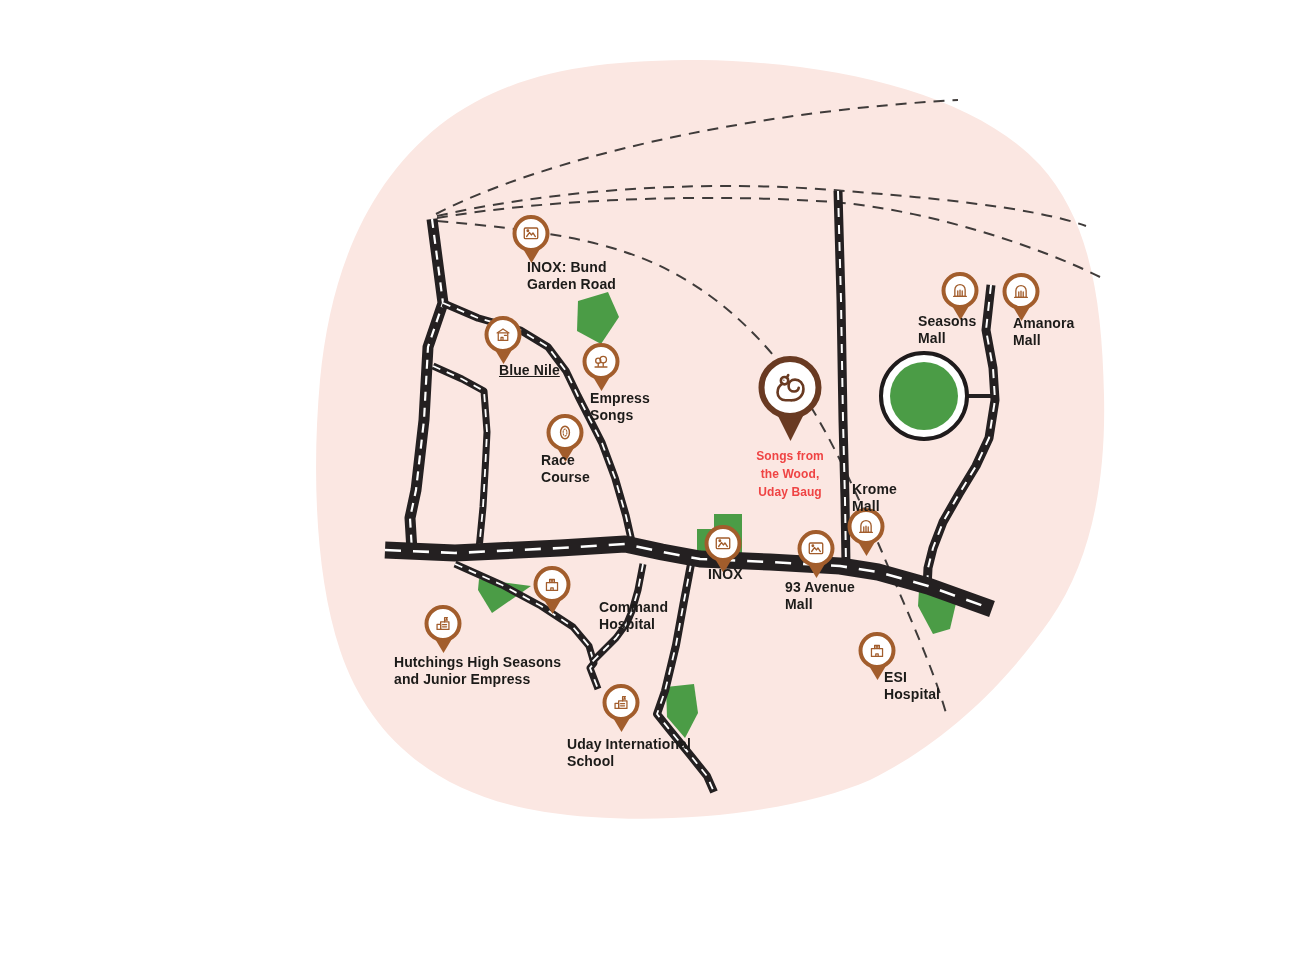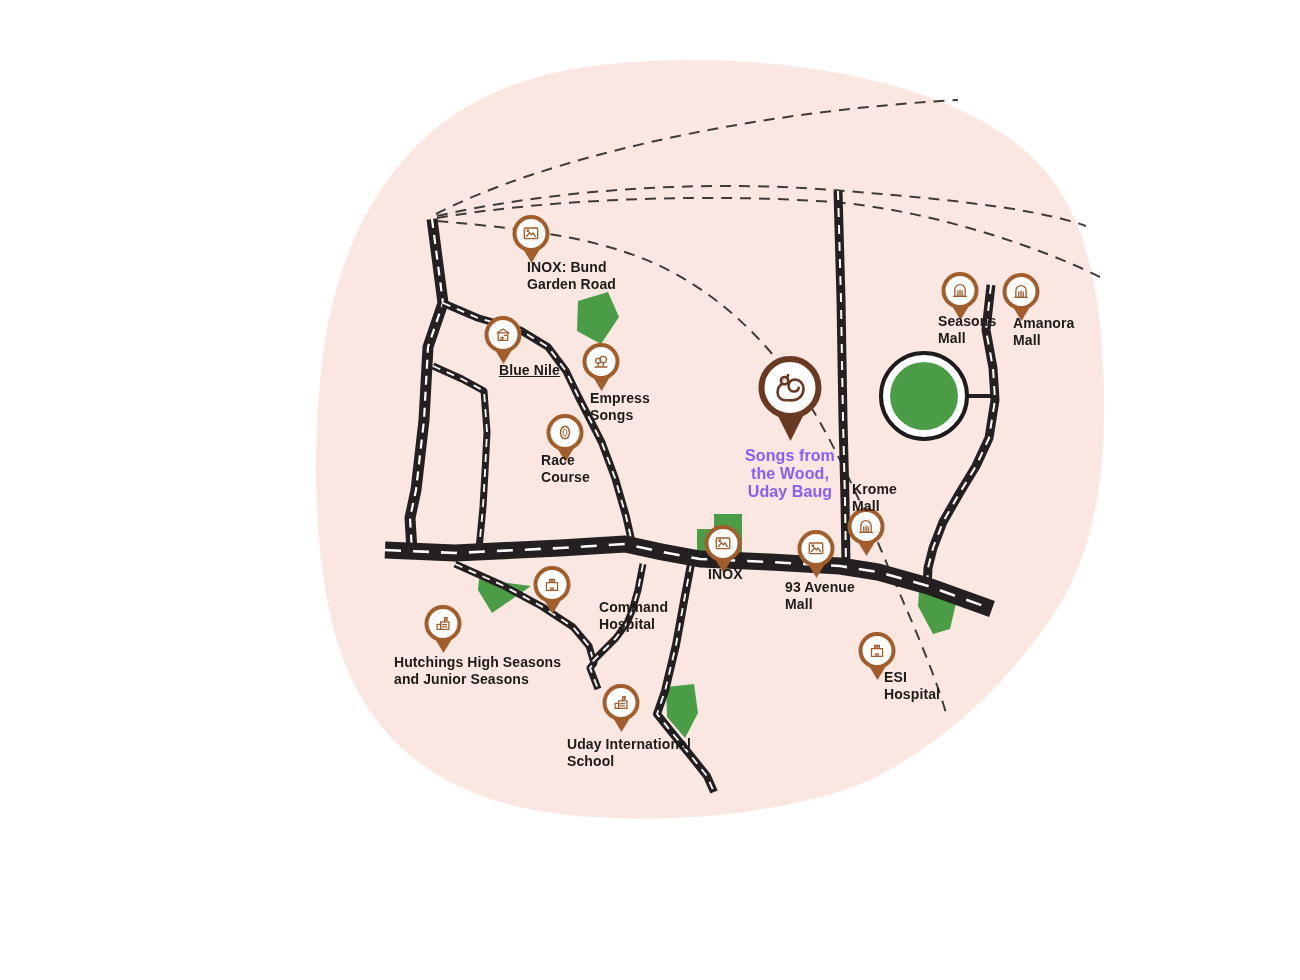--- a/index.html
+++ b/index.html
@@ -31,21 +31,21 @@
     border-left:14px solid transparent;border-right:14px solid transparent;
     border-top:28px solid var(--pin-main);
   }
   .pin-icon{width:19px;height:19px;color:var(--pin);}
   .pin-wrap.main .pin-icon{width:42px;height:42px;color:var(--pin-main);}
   .pin-label{
     position:absolute;font-size:14px;font-weight:700;line-height:17px;
     color:var(--txt);white-space:nowrap;letter-spacing:0.1px;
   }
   .pin-label.center{transform:translateX(-50%);text-align:center;}
-  .pin-label.main{font-size:16px;line-height:18px;color:#8b5cf6;}
+  .pin-label.main{font-size:12px;line-height:18px;color:#ef4444;}
 </style>
 </head>
 <body>
 
 <div class="stage">
 
   <svg class="base" width="1300" height="980" viewBox="0 0 1300 980">
 
     <path d="M 700,60
          C 840,62 975,95 1040,165
@@ -238,21 +238,21 @@
         <div>Uday Baug</div>
       </div>
       <div class="pin-wrap" style="left: 960px; top: 320px;">
         <div class="pin-head">
           <svg class="pin-icon" viewBox="0 0 24 24">
             <use href="#mall-icon"></use>
           </svg>
         </div>
         <div class="pin-tail"></div>
       </div>
-      <div class="pin-label" style="left: 918px; top: 313px; margin-left: 20px;">
+      <div class="pin-label" style="left: 918px; top: 313px;">
         <div>Seasons</div>
         <div>Mall</div>
       </div>
       <div class="pin-wrap" style="left: 1021px; top: 321px;">
         <div class="pin-head">
           <svg class="pin-icon" viewBox="0 0 24 24">
             <use href="#mall-icon"></use>
           </svg>
         </div>
         <div class="pin-tail"></div>
@@ -311,21 +311,21 @@
       <div class="pin-wrap" style="left: 443px; top: 653px;">
         <div class="pin-head">
           <svg class="pin-icon" viewBox="0 0 24 24">
             <use href="#school-icon"></use>
           </svg>
         </div>
         <div class="pin-tail"></div>
       </div>
       <div class="pin-label" style="left: 394px; top: 654px;">
         <div>Hutchings High Seasons</div>
-        <div>and Junior Seasons</div>
+        <div>and Junior Empress</div>
       </div>
       <div class="pin-wrap" style="left: 621px; top: 732px;">
         <div class="pin-head">
           <svg class="pin-icon" viewBox="0 0 24 24">
             <use href="#school-icon"></use>
           </svg>
         </div>
         <div class="pin-tail"></div>
       </div>
       <div class="pin-label" style="left: 567px; top: 736px;">

